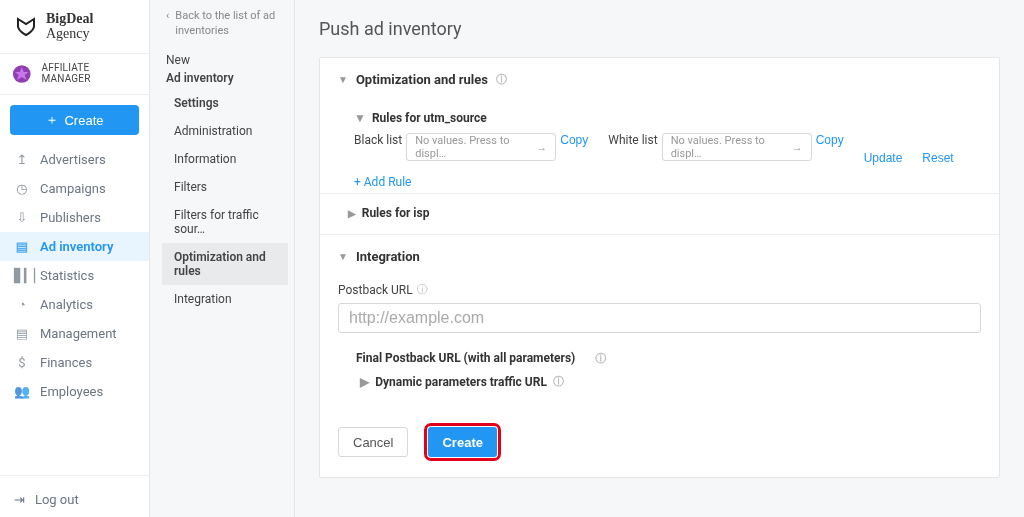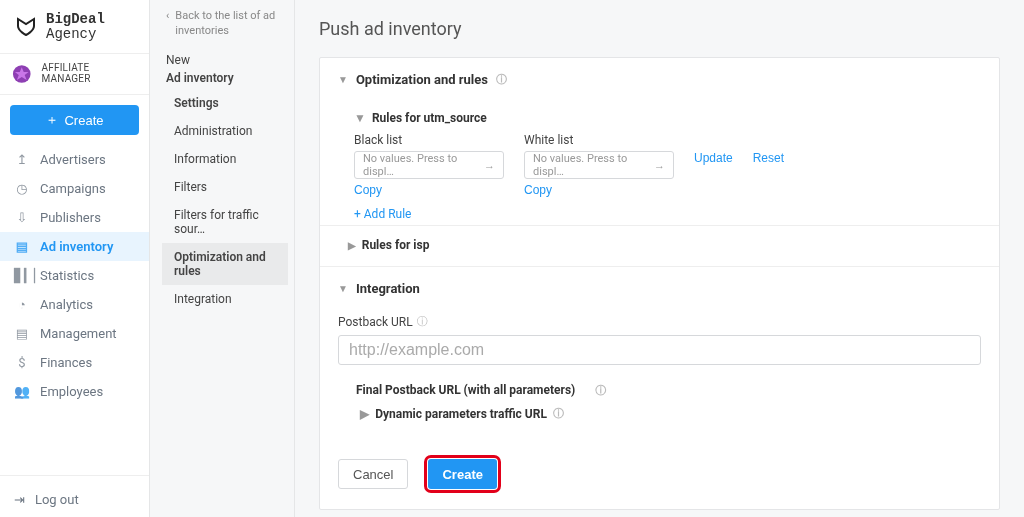--- a/index.html
+++ b/index.html
@@ -1,21 +1,21 @@
 <!DOCTYPE html>
 <html><head>
 <meta charset="utf-8">
 <style>
   html,body{margin:0;padding:0;font-family:-apple-system,BlinkMacSystemFont,"Segoe UI",Roboto,sans-serif;background:#f6f7f8;color:#333;font-size:13px}
   *{box-sizing:border-box}
   .app{display:flex;width:1024px;height:517px;overflow:hidden}
   
   .nav{width:150px;background:#fff;border-right:1px solid #e5e6e7;display:flex;flex-direction:column}
   .brand{display:flex;align-items:center;gap:8px;padding:12px 14px;border-bottom:1px solid #eee}
-  .brand-name{font-family:Liberation Mono, monospace;font-size:14px;line-height:1.05}
+  .brand-name{font-family:Liberation Serif, serif;font-size:14px;line-height:1.05}
   .role-row{display:flex;align-items:flex-start;gap:8px;padding:8px 10px;font-size:10px;color:#444;border-bottom:1px solid #eee}
   .role-row .role{letter-spacing:.2px}
   .create-btn{margin:10px;background:#2196f3;color:#fff;border:none;border-radius:4px;height:30px;display:flex;align-items:center;justify-content:center;gap:6px;font-size:13px;cursor:pointer}
   .nav-list{list-style:none;margin:0;padding:0;flex:1}
   .nav-list li{display:flex;align-items:center;gap:10px;padding:7px 14px;color:#6c7682;cursor:pointer;font-size:13px}
   .nav-list li.active{background:#e8f4fe;color:#2196f3;font-weight:600}
   .nav-list li .ni{width:16px;text-align:center;opacity:.75}
   .nav-sep{border-top:1px solid #eee;margin:6px 0}
   .logout{padding:10px 14px;color:#6c7682;display:flex;align-items:center;gap:10px;cursor:pointer;font-size:13px}
   
@@ -30,21 +30,21 @@
   .main{flex:1;display:flex;flex-direction:column}
   .page-title{font-size:18px;color:#555;padding:18px 24px}
   .card{background:#fff;border:1px solid #e4e5e7;margin:0 24px 20px 24px;border-radius:2px}
   .sect{padding:14px 18px}
   .sect-title{font-weight:700;color:#333;display:flex;align-items:center;gap:8px}
   .sect-title .chev{color:#999;font-size:10px}
   .info{color:#bbb;font-size:11px}
   .sub-rules{padding:10px 18px 4px 34px;border-bottom:1px solid #eee}
   .rules-hd{font-weight:700;font-size:12px;display:flex;align-items:center;gap:6px;margin-bottom:8px}
   .rules-row{display:flex;gap:20px;align-items:flex-start}
-  .col{display:flex;flex-direction:column;gap:4px}
+  .col{display:flex;flex-direction:row;gap:4px}
   .lbl{font-size:12px;color:#444}
   .dd{display:flex;align-items:center;justify-content:space-between;width:150px;height:28px;border:1px solid #d6d8db;border-radius:3px;padding:0 8px;font-size:11px;color:#999;cursor:pointer;background:#fff}
   .link{color:#2196f3;font-size:12px;cursor:pointer;background:none;border:none;padding:0}
   .action-col{padding-top:18px}
   .addrule{color:#2196f3;font-size:12px;cursor:pointer;margin-top:10px;display:inline-flex;gap:4px}
   .isp{padding:12px 18px 14px 28px;font-weight:700;font-size:12px;display:flex;align-items:center;gap:6px;border-bottom:1px solid #eee}
   .isp .chev{color:#999;font-size:10px}
   .int-body{padding:4px 18px 18px 18px}
   .fld-lbl{font-size:12px;color:#444;margin:10px 0 6px;display:flex;align-items:center;gap:4px}
   .tinput{width:100%;height:30px;border:1px solid #d6d8db;border-radius:3px;padding:0 10px;font-size:16px;color:#666}

